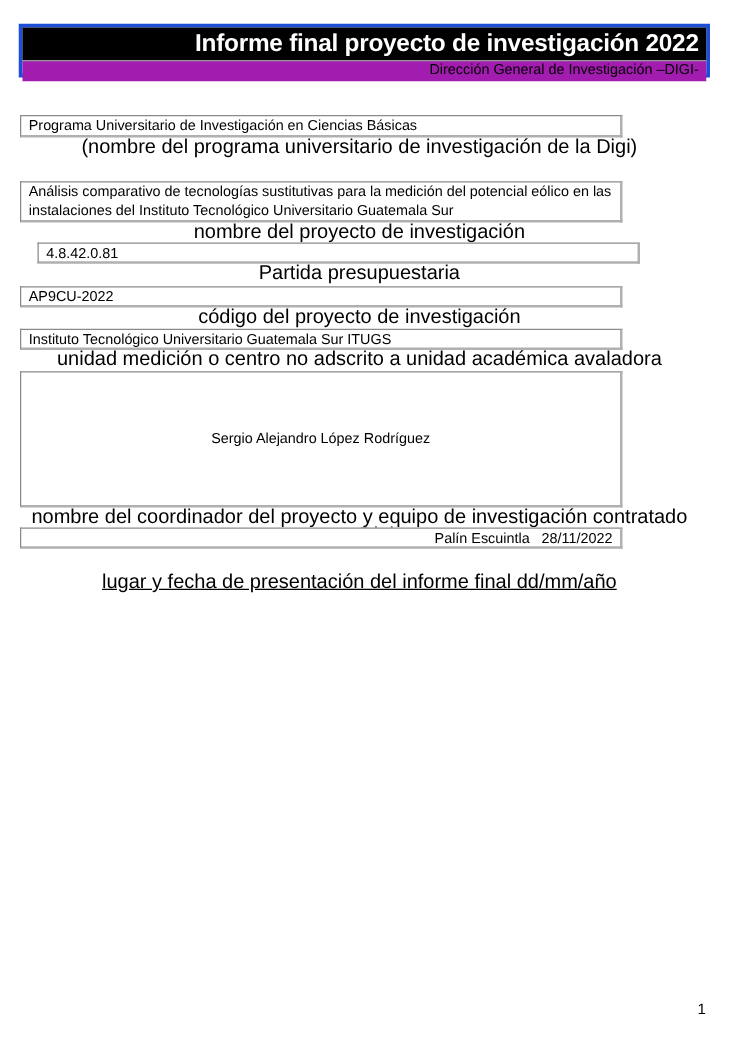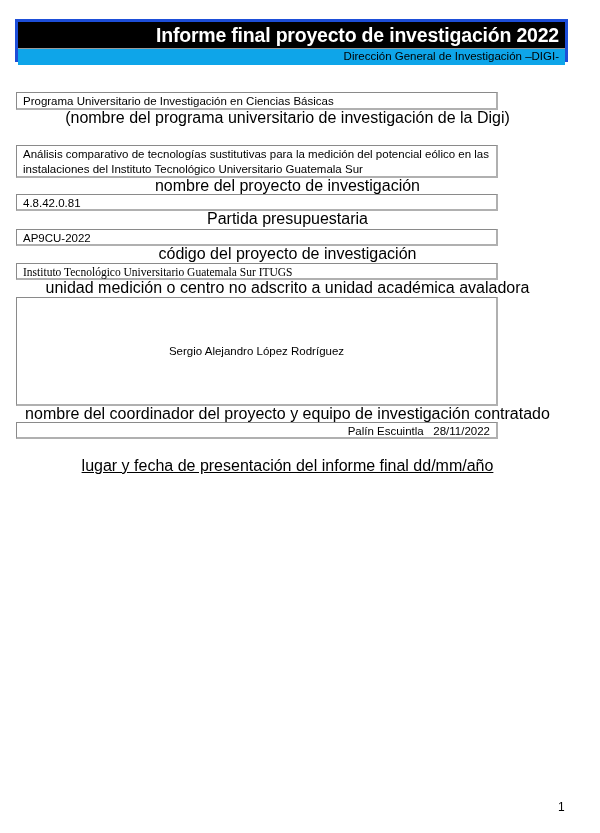--- a/index.html
+++ b/index.html
@@ -12,21 +12,21 @@
       border: 3px solid #1d4ed8; box-sizing: border-box;
     }
     .header-title {
       position: absolute; left: 0; top: 0; right: 0; height: 26px;
       background: #000; color: #fff; text-align: right;
       font-size: 19.5px; font-weight: bold; line-height: 26px; padding-right: 6px;
       letter-spacing: -0.2px;
     }
     .header-sub {
       position: absolute; left: 0; top: 26px; right: 0; height: 16px;
-      background: #0ea5e9; text-align: right; font-size: 11.5px; line-height: 15px;
+      background: #a21caf; text-align: right; font-size: 11.5px; line-height: 15px;
       padding-right: 6px; border-top: 1px solid #9a9a9a;
     }
     .field {
       position: absolute; left: 16px; width: 482px; box-sizing: border-box;
       border: 1px solid #8a8a8a; border-right: 2px solid #b0b0b0; border-bottom: 2px solid #b0b0b0;
       font-size: 11.5px; line-height: 15px; padding: 1px 6px 0 6px; background: #fff;
     }
     .caption {
       position: absolute; left: 16px; width: 543px; text-align: center;
       font-size: 16px; line-height: 15px;
@@ -45,27 +45,27 @@
   <div class="header-title">Informe final proyecto de investigación 2022</div>
   <div class="header-sub">Dirección General de Investigación –DIGI-</div>
 </div>
 
 <div class="field" style="top:92px; height:18px;">Programa Universitario de Investigación en Ciencias Básicas</div>
 <div class="caption" style="top:110px;">(nombre del programa universitario de investigación de la Digi)</div>
 
 <div class="field" style="top:145px; height:33px; padding-top:1px;">Análisis comparativo de tecnologías sustitutivas para la medición del potencial eólico en las instalaciones del Instituto Tecnológico Universitario Guatemala Sur</div>
 <div class="caption" style="top:178px;">nombre del proyecto de investigación</div>
 
-<div class="field" style="top:194px; height:17px;">4.8.42.0.81</div>
+<div class="field" style="top:194px; height:17px;margin-left:14px;">4.8.42.0.81</div>
 <div class="caption" style="top:211px;">Partida presupuestaria</div>
 
 <div class="field" style="top:229px; height:17px;">AP9CU-2022</div>
 <div class="caption" style="top:246px;">código del proyecto de investigación</div>
 
-<div class="field" style="top:263px; height:17px;font-family:Liberation Serif, serif;">Instituto Tecnológico Universitario Guatemala Sur ITUGS</div>
+<div class="field" style="top:263px; height:17px;">Instituto Tecnológico Universitario Guatemala Sur ITUGS</div>
 <div class="caption" style="top:280px;">unidad medición o centro no adscrito a unidad académica avaladora</div>
 
 <div class="field team-box" style="top:297px; height:109px;">
   <span>Sergio Alejandro López Rodríguez</span>
 </div>
 <div class="caption" style="top:406px;">nombre del coordinador del proyecto y equipo de investigación contratado por Digi</div>
 
 <div class="field" style="top:422px; height:17px; white-space:pre;text-align:right;">Palín Escuintla   28/11/2022</div>
 <div class="caption" style="top:458px;text-decoration:underline;">lugar y fecha de presentación del informe final dd/mm/año</div>
 

